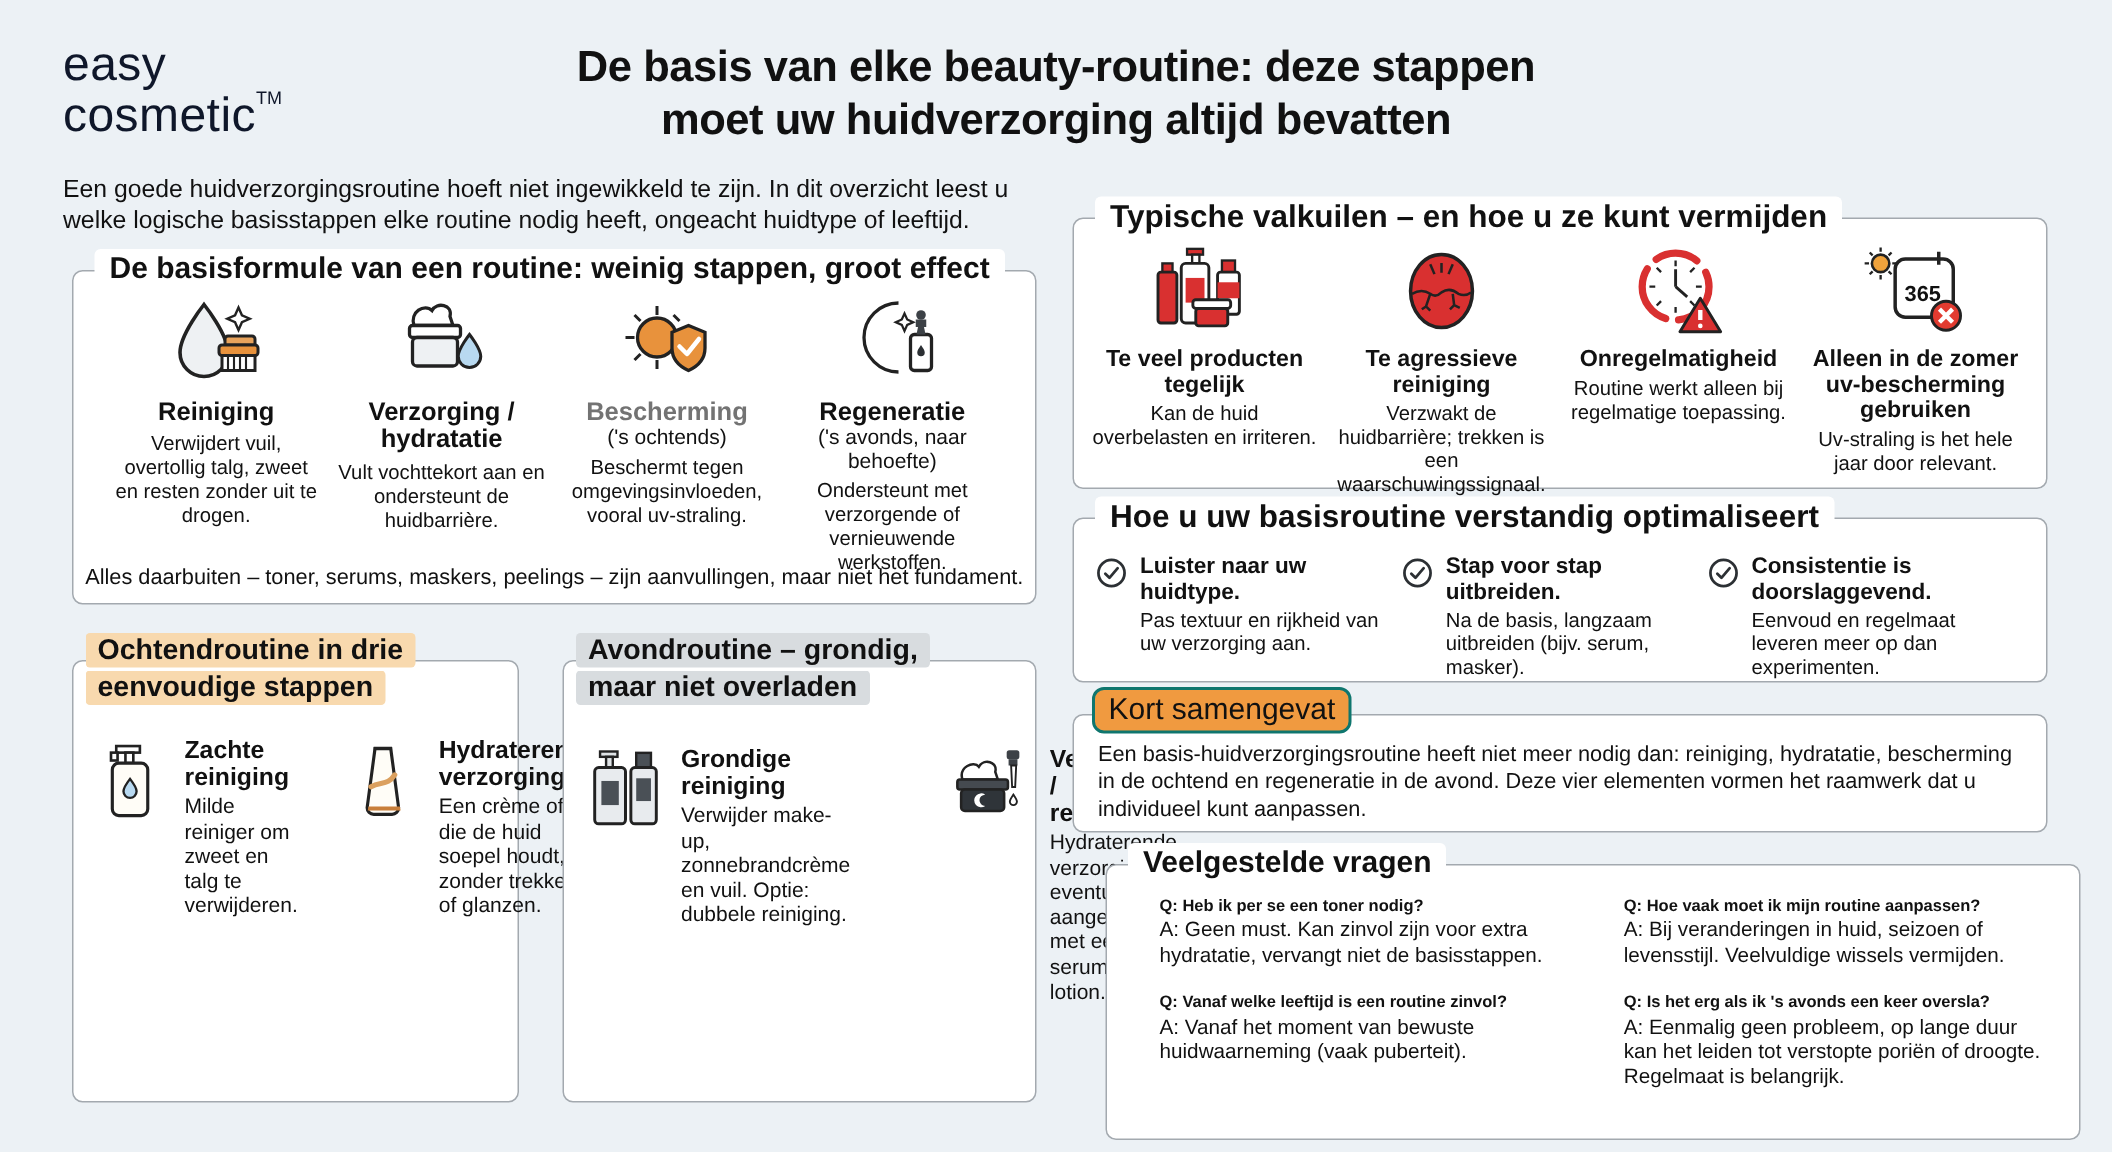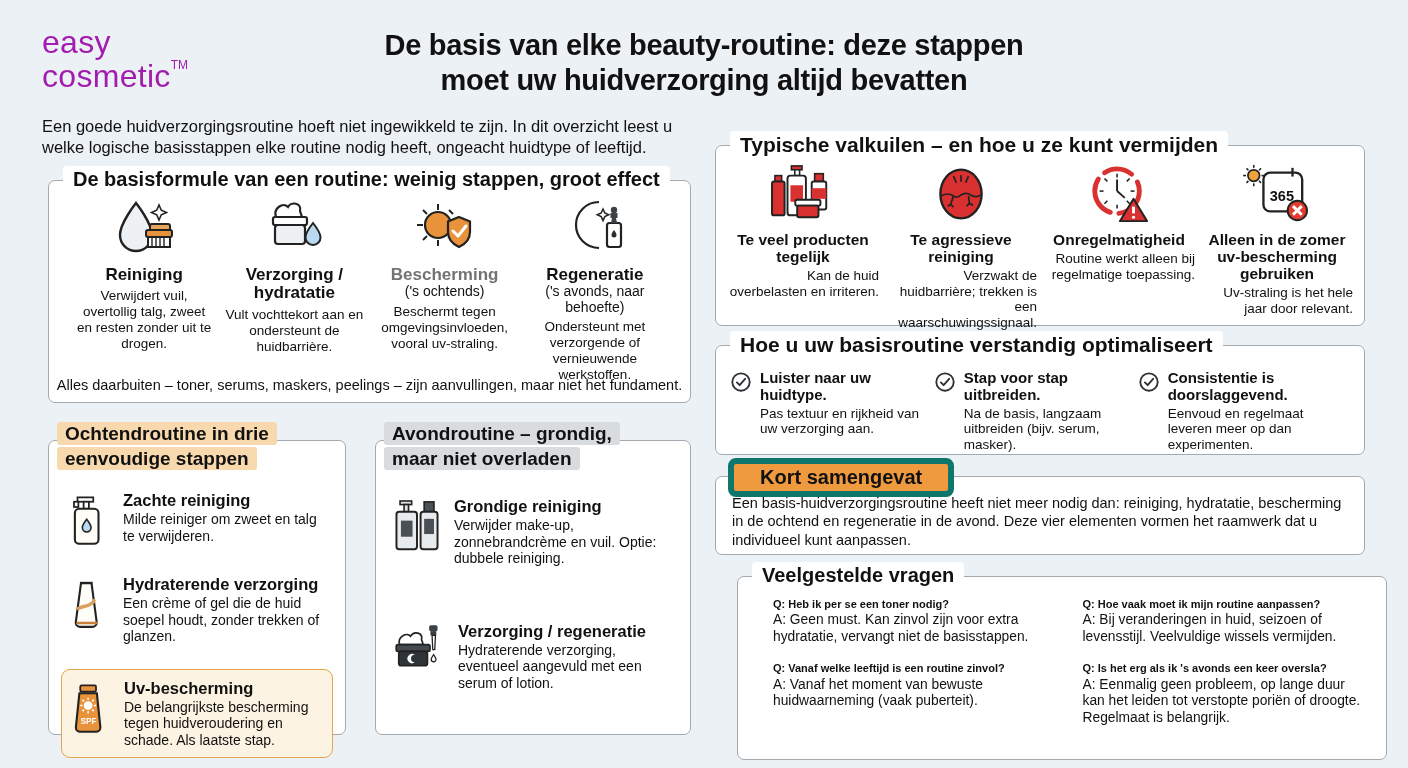--- a/index.html
+++ b/index.html
@@ -10,21 +10,21 @@
     font-family:"Liberation Sans", sans-serif;
   }
   
   .panel { position:absolute; background:#fff; border:1.5px solid #a3a9af; border-radius:7px; }
   .legend {
     position:absolute; top:-15px; left:14px; background:#fff;
     padding:1px 10px; font-weight:700; font-size:20px; white-space:nowrap;
     border-radius:4px; line-height:1.25;
   }
   
-  .logo { position:absolute; left:42px; top:26px; font-size:32px; line-height:1.04; letter-spacing:.3px; color:#a21caf; }
+  .logo { position:absolute; left:42px; top:26px; font-size:32px; line-height:1.04; letter-spacing:.3px; color:#0f172a; }
   .logo sup { font-size:12px; vertical-align:18px; letter-spacing:0; }
   .main-title {
     position:absolute; left:50%; transform:translateX(-50%); top:28px; width:820px;
     text-align:center; font-size:29px; font-weight:700; line-height:1.2; letter-spacing:-.3px;
   }
   .intro { position:absolute; left:42px; top:116px; width:655px; font-size:16.5px; line-height:1.25; }
   
   #basics { left:48px; top:180px; width:643px; height:223px; }
   .basics-grid { display:grid; grid-template-columns:repeat(4,1fr); padding:16px 20px 0; text-align:center; }
   .step-icon { height:64px; display:flex; align-items:center; justify-content:center; }
@@ -35,47 +35,47 @@
   .basics-foot { position:absolute; bottom:9px; left:0; right:0; text-align:center; font-size:14.5px; }
   
   #morning { left:48px; top:440px; width:298px; height:295px; }
   #evening { left:375px; top:440px; width:316px; height:295px; }
   .routine-title { position:absolute; top:-20px; left:8px; font-size:19px; font-weight:700; line-height:1.34; }
   .routine-title span { padding:1px 8px; border-radius:3px; -webkit-box-decoration-break:clone; box-decoration-break:clone; }
   #morning .routine-title { width:234px; }
   #morning .routine-title span { background:#f8d9ae; }
   #evening .routine-title { width:240px; }
   #evening .routine-title span { background:#d8dcdf; }
-  .routine-items { display:flex; flex-direction:column; gap:24px; padding:50px 10px 10px; height:100%; }
+  .routine-items { display:flex; gap:24px; padding:50px 10px 10px; height:100%; }
   .r-item { display:flex; gap:12px; align-items:flex-start; padding:0 6px; }
   .r-icon { flex:0 0 46px; display:flex; justify-content:center; }
   .r-title { font-size:16.5px; font-weight:700; line-height:1.1; }
   .r-desc { font-size:14px; line-height:1.18; margin-top:2px; }
   .uv-box { border:1.6px solid #e5a44f; background:#fdf3e2; border-radius:9px; padding:9px 4px; margin:auto 2px 0; }
   #evening .routine-items { gap:55px; padding-top:56px; }
   
   #pitfalls { left:715px; top:145px; width:650px; height:181px; }
   #pitfalls .legend { font-size:21px; }
   .pit-grid { display:grid; grid-template-columns:repeat(4,1fr); padding:16px 8px 0; text-align:center; }
   .pit-icon { height:64px; display:flex; align-items:center; justify-content:center; }
   .pit-title { font-size:15.5px; font-weight:700; line-height:1.1; margin-top:5px; }
-  .pit-desc { font-size:13.5px; line-height:1.15; margin-top:3px; padding:0 3px;text-align:right; }
+  .pit-desc { font-size:13.5px; line-height:1.15; margin-top:3px; padding:0 3px; }
   
   #tips { left:715px; top:345px; width:650px; height:110px; }
   #tips .legend { font-size:21px; }
   .tips-grid { display:grid; grid-template-columns:1.05fr 1.05fr 1.15fr; padding:24px 14px 0; gap:10px; }
   .tip { display:flex; gap:8px; align-items:flex-start; }
   .tip svg { flex:0 0 22px; margin-top:1px; }
   .tip-title { font-size:15px; font-weight:700; line-height:1.12; }
   .tip-desc { font-size:13.5px; line-height:1.17; margin-top:2px; }
   
   #summary { left:715px; top:476px; width:650px; height:79px; }
   .summary-badge {
-    position:absolute; top:-19px; left:12px; background:#f09a40; border:6px solid #0f766e;
-    border-radius:8px; padding:2px 26px; font-size:20px; font-weight:700;
+    position:absolute; top:-19px; left:12px; background:#f09a40; border:2px solid #0f766e;
+    border-radius:8px; padding:2px 9px; font-size:20px; font-weight:400;
   }
   .summary-text { padding:17px 16px 0; font-size:14.5px; line-height:1.26; }
   
   #faq { left:737px; top:576px; width:650px; height:184px;padding-left:15px; }
   .faq-grid { display:grid; grid-template-columns:1fr 1fr; gap:17px 26px; padding:21px 20px 0; }
   .faq-q { font-size:11px; font-weight:700; line-height:1.12; }
   .faq-a { font-size:13.8px; line-height:1.2; margin-top:2px; }
   svg { display:block; }
 </style>
 </head>

